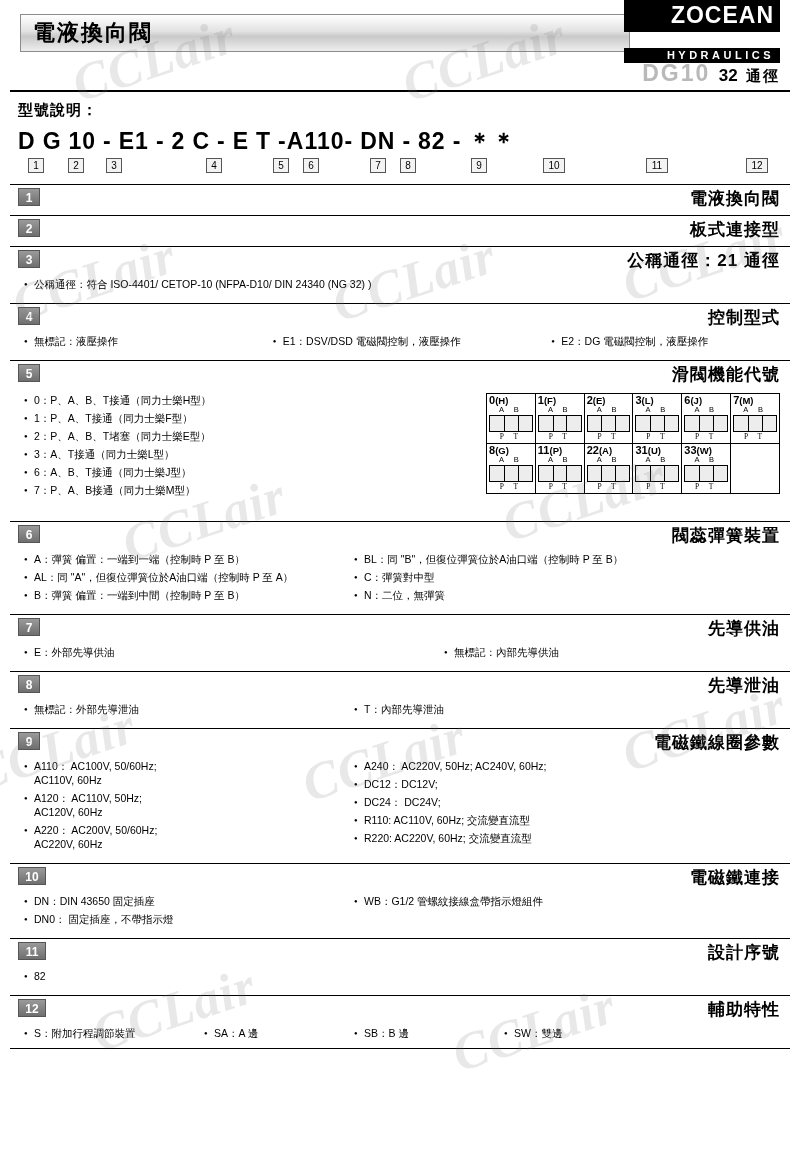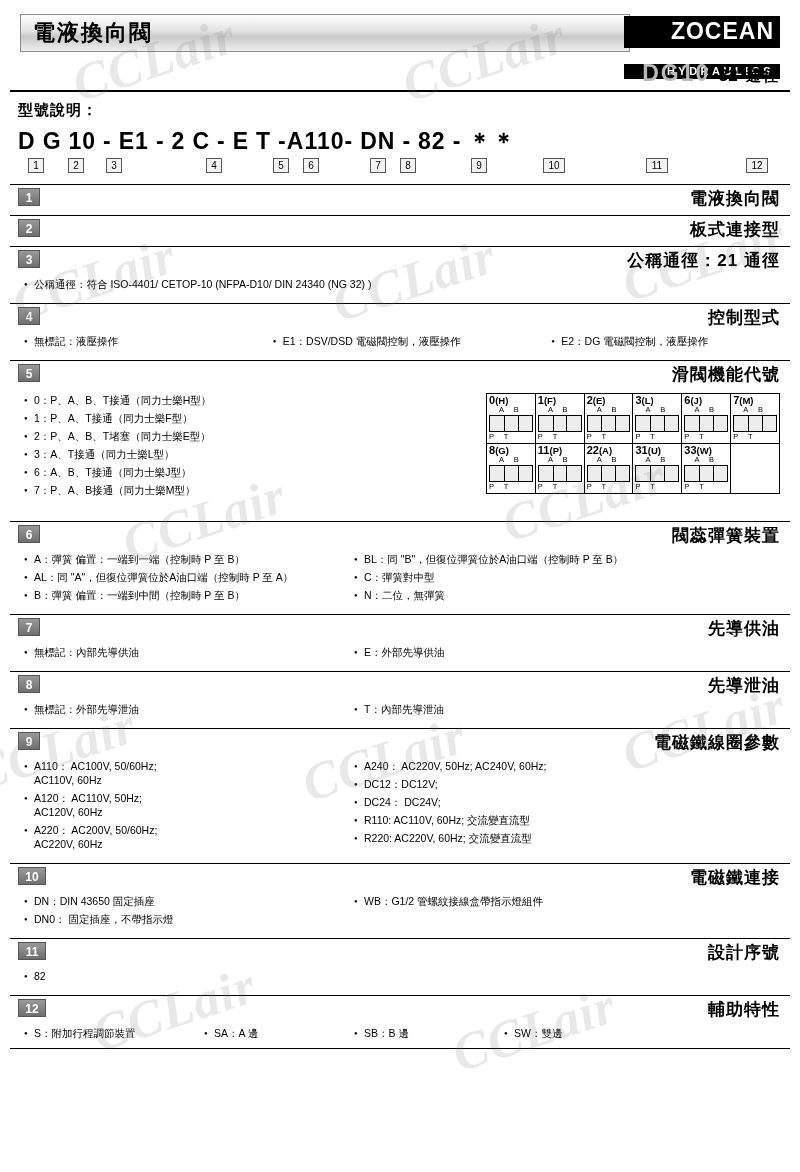--- a/index.html
+++ b/index.html
@@ -32,21 +32,21 @@
   
   .header { position:relative; height: 58px; }
   .title-bar {
     position:absolute; left:10px; top:14px; width: 610px; height: 38px;
     background: linear-gradient(to bottom, #ffffff 0%, #e2e2e2 45%, #c9c9c9 60%, #eeeeee 100%);
     border: 1px solid #8c8c8c;
     display:flex; align-items:center; padding-left: 12px;
   }
   .title-bar span { font-size: 22px; font-weight: bold; letter-spacing: 2px; }
   .logo {
-    position:absolute; right: 10px; top: 16px; width: 156px;
+    position:absolute; right: 10px; top: 0; width: 156px;
   }
   .logo-top {
     background:#000; color:#fff; font-weight:bold; font-size: 23px;
     letter-spacing: 1px; padding: 2px 6px 3px 6px; text-align:right;
     font-family:"Liberation Sans", sans-serif;
   }
   .logo-bot {
     background:#000; color:#fff; font-size: 11px; letter-spacing: 3.5px;
     text-align:right; padding: 1px 6px 2px 0; margin-top: 16px; font-weight:bold;
   }
@@ -115,21 +115,21 @@
   .symcell { flex:1; border-right:1px solid #000; padding: 1px 2px 2px 2px; }
   .symcell:last-child { border-right:none; }
   .symhdr { font-size: 9.5px; font-weight:bold; text-align:left; line-height: 11px; }
   .symhdr b { font-size: 11px; }
   .symab { font-size: 7.5px; letter-spacing: 4px; text-align:center; line-height: 8px; }
   .symbox {
     height: 17px; border:1px solid #000; background:#ededed; margin: 1px 0;
     position:relative;
   }
   .symbox .div { position:absolute; top:0; bottom:0; width:1px; background:#000; }
-  .sympt { font-size: 7.5px; letter-spacing: 4px; line-height: 8px; }
+  .sympt { font-size: 7.5px; letter-spacing: 4px; text-align:center; line-height: 8px; font-family: Liberation Serif, serif; }
 
   .two-col { display:flex; }
   .two-col .c1 { width: 310px; }
   .two-col .c2 { width: 300px; }
 
   .sec5-body { position:relative; min-height: 130px; }
   .sec5-left { width: 470px; font-size: 10.5px; padding: 6px 0 4px 14px; }
   .sec5-left .grid2 { display:flex; }
   .sec5-left .g1 { width: 230px; }
   .sec5-left .g2 { width: 240px; }
@@ -403,25 +403,25 @@
       <div class="itm">C：彈簧對中型</div>
       <div class="itm">N：二位，無彈簧</div>
     </div>
   </div>
 
   <div class="sec">
     <div class="sec-num">7</div>
     <div class="sec-title">先導供油</div>
   </div>
   <div class="body-rows" style="display:flex">
+    <div style="width:420px">
+        <div class="itm">E：外部先導供油</div>
+      </div>
     <div style="width:330px">
         <div class="itm">無標記：內部先導供油</div>
-      </div>
-    <div style="width:420px">
-        <div class="itm">E：外部先導供油</div>
       </div>
   </div>
 
   <div class="sec">
     <div class="sec-num">8</div>
     <div class="sec-title">先導泄油</div>
   </div>
   <div class="body-rows" style="display:flex">
     <div style="width:330px">
         <div class="itm">無標記：外部先導泄油</div>

